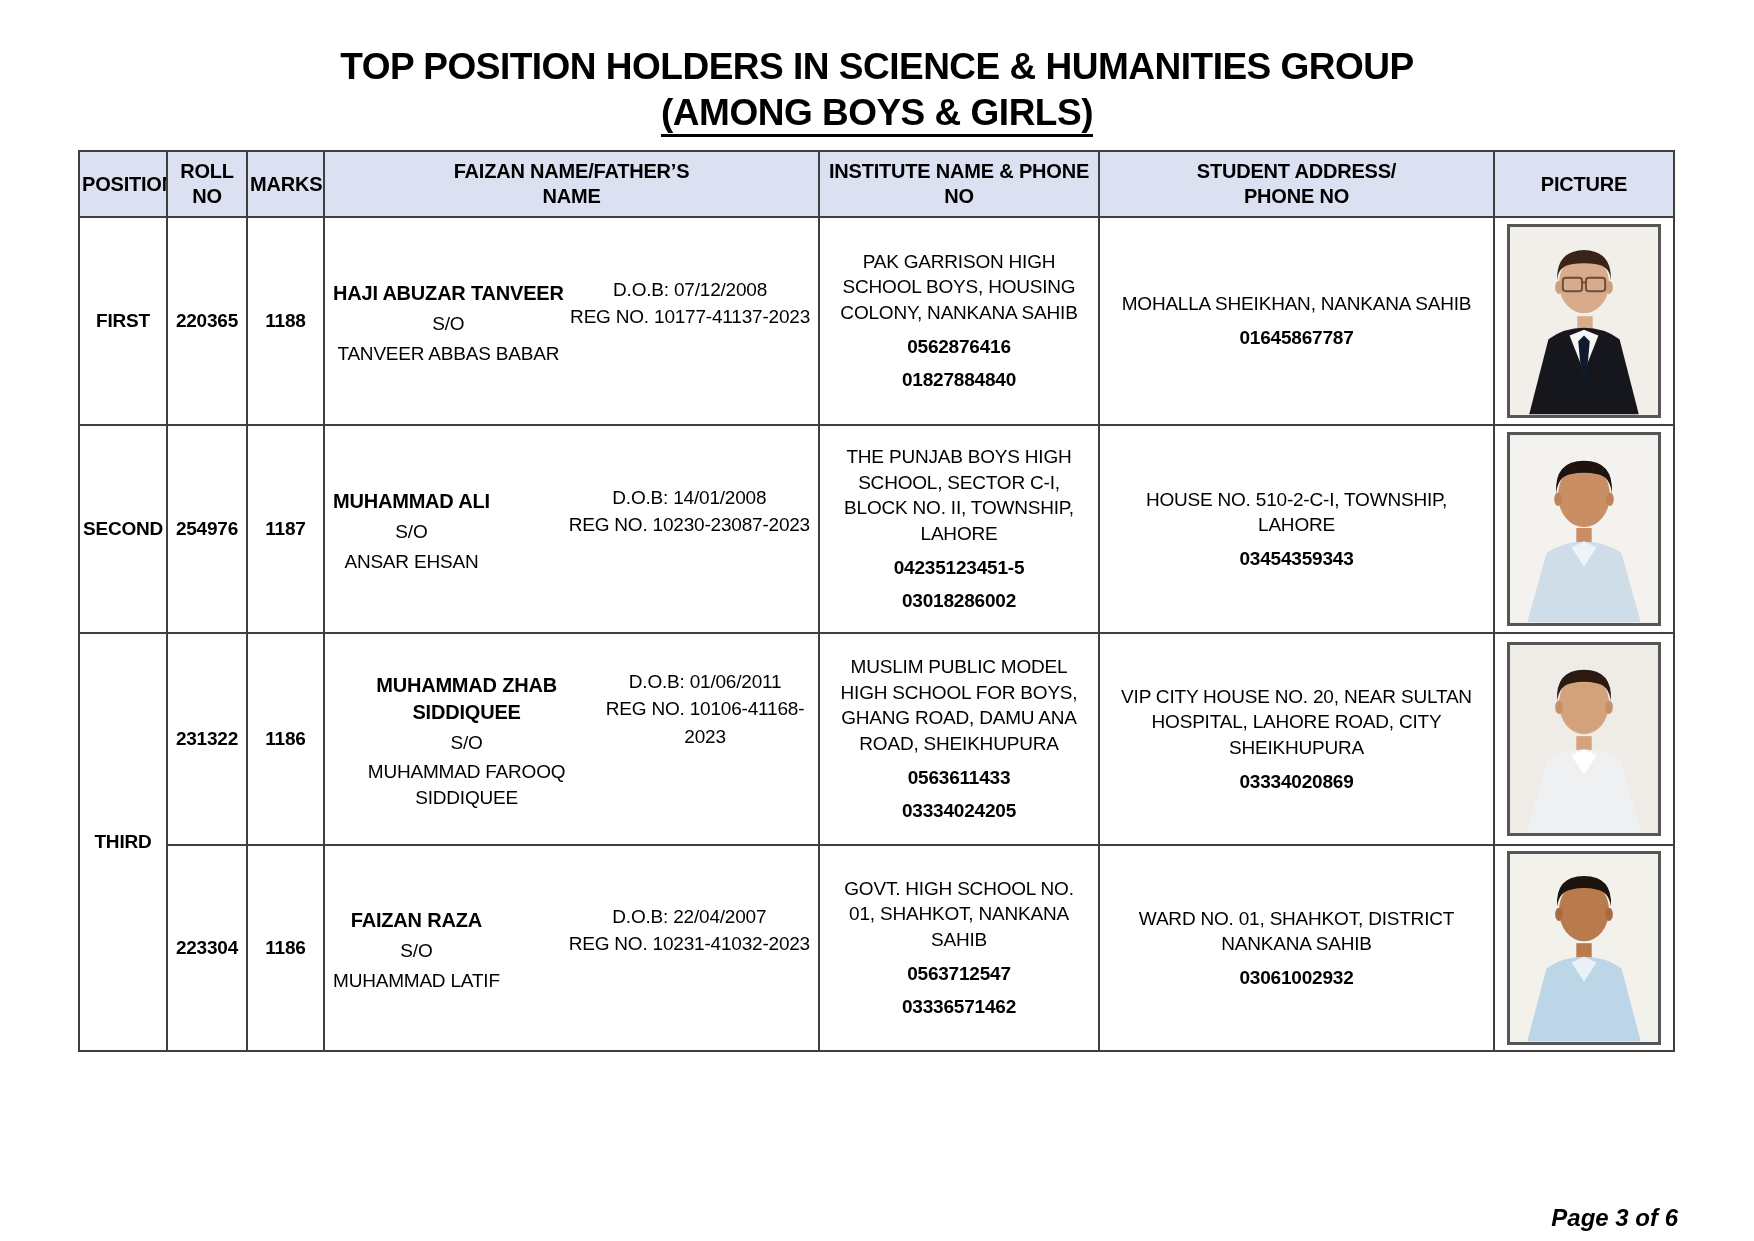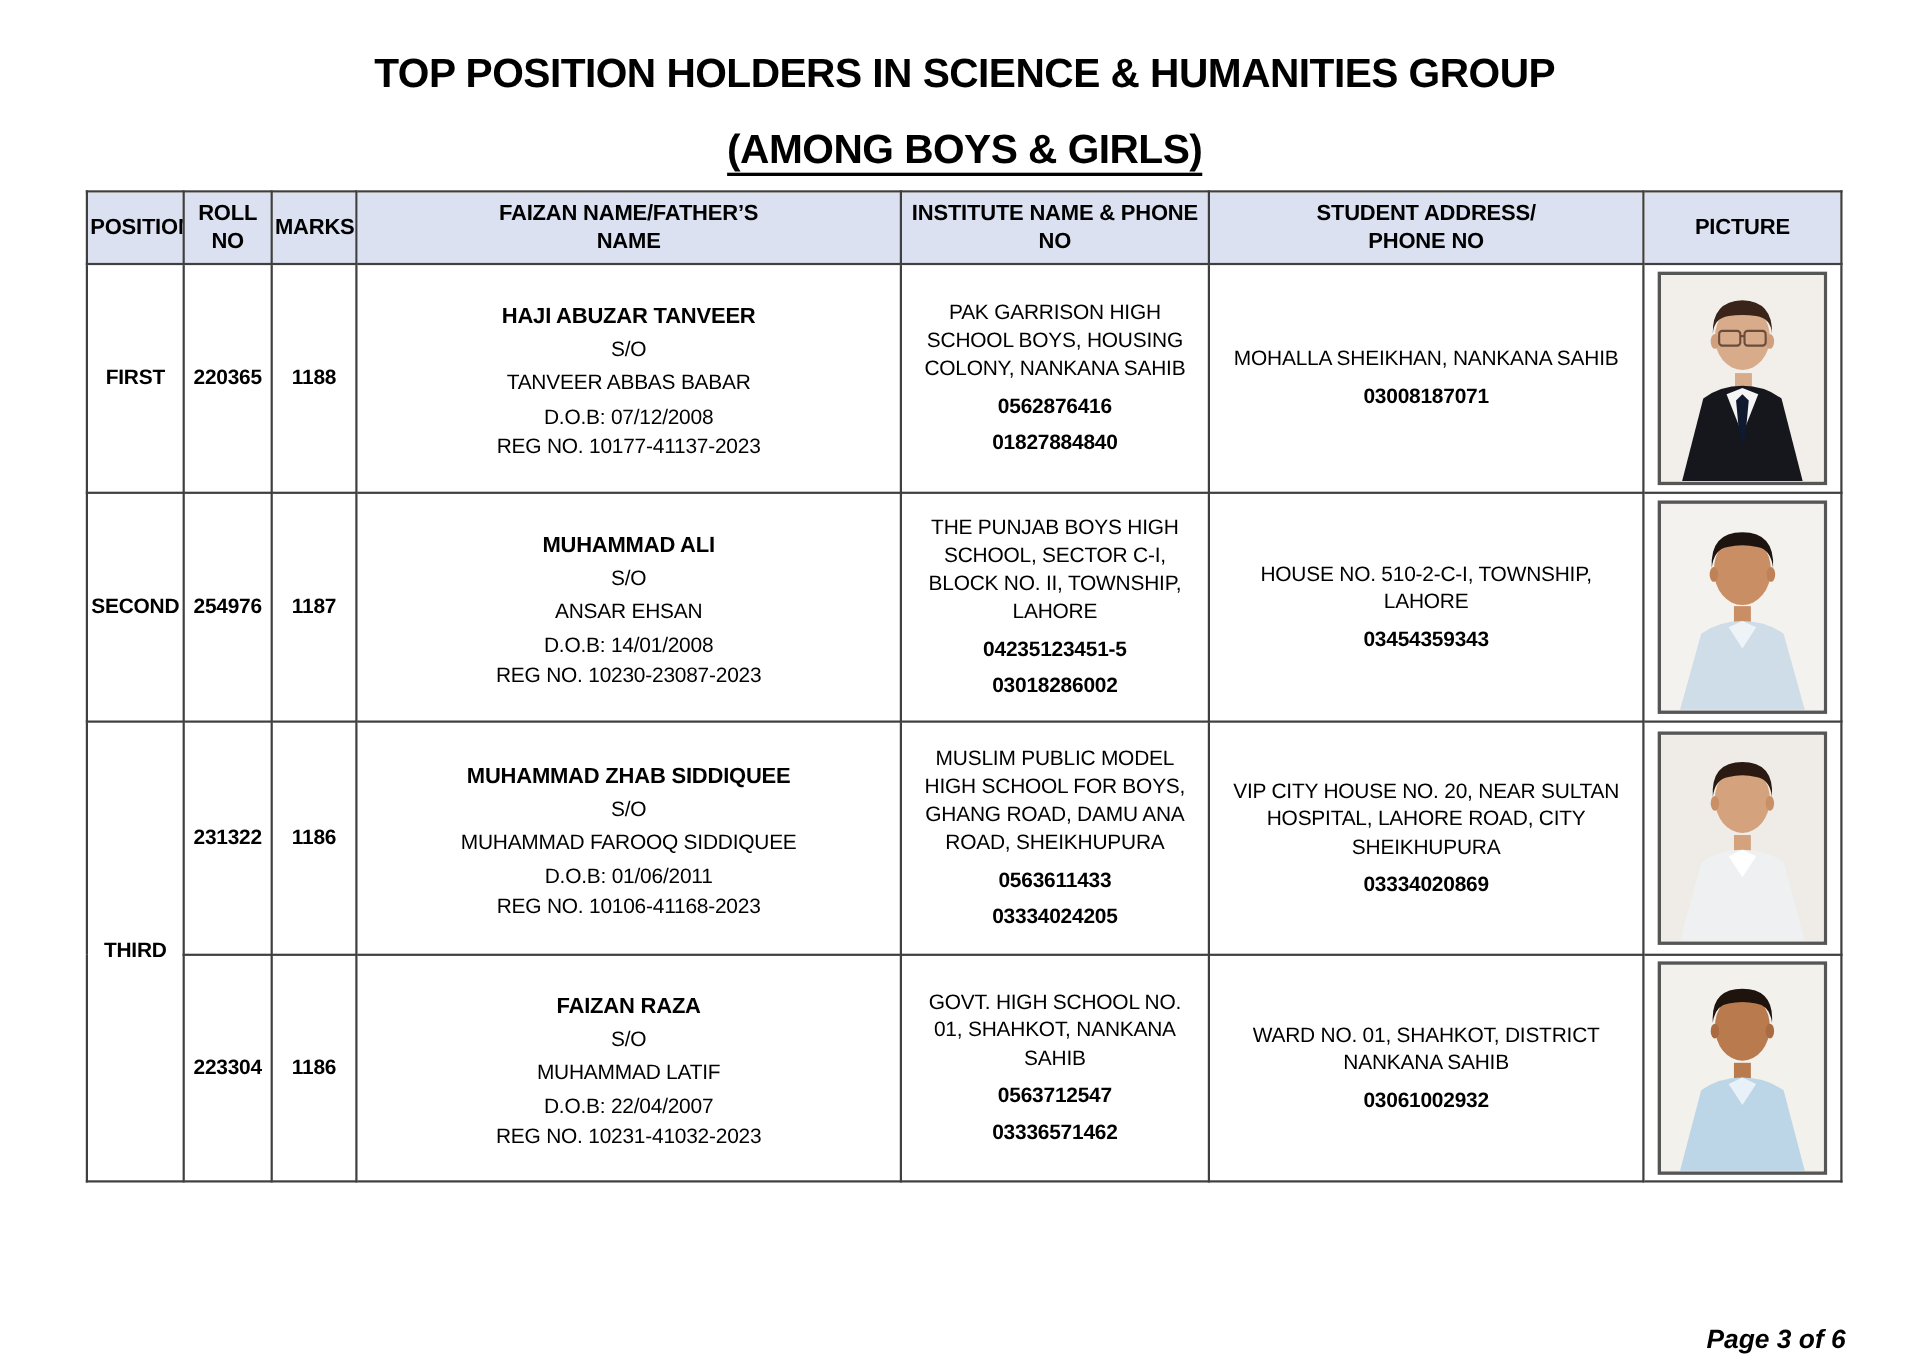--- a/index.html
+++ b/index.html
@@ -12,21 +12,21 @@
     position: relative;
   }
   .titles { text-align: center; padding-top: 46px; letter-spacing: -0.5px; }
   .title-main {
     font-size: 37px; font-weight: bold;
     text-decoration-thickness: 3px;
     text-underline-offset: 9px;
   }
   .title-sub {
     font-size: 37px; font-weight: bold;
-    margin-top: 27px;
+    margin-top: 4px;
     text-decoration: underline;
     text-decoration-thickness: 3px;
     text-underline-offset: 9px;
   }
   .section-title { font-size: 35px; font-weight: bold; margin-top: 28px; }
 
   table.results {
     border-collapse: collapse;
     table-layout: fixed;
     margin: 16px 0 0 78px;
@@ -48,21 +48,21 @@
     line-height: 1.25;
     height: 66px;
     padding: 4px 2px;
   }
 
   td.simple-cell { font-weight: bold; font-size: 20px; }
 
   td.name-cell { padding: 0; }
   .name-flex {
     height: 100%;
-    display: flex; flex-direction: column;
+    display: flex; flex-direction: row;
     justify-content: space-between;
     padding: 20px 8px 16px 8px;
   }
   .name-top > div { margin: 4px 0; line-height: 1.35; }
   .student-name { font-weight: bold; font-size: 20px; }
   .name-bottom > div { line-height: 1.45; }
 
   td.inst-cell, td.addr-cell { padding: 6px 10px; }
   .inst-text, .addr-text { line-height: 1.35; }
   .phone-line { font-weight: bold; margin-top: 9px; line-height: 1.3; }
@@ -137,21 +137,21 @@
           </div>
         </div>
       </td>
       <td class="inst-cell">
         <div class="inst-text">PAK GARRISON HIGH SCHOOL BOYS, HOUSING COLONY, NANKANA SAHIB</div>
         <div class="phone-line">0562876416</div>
         <div class="phone-line">01827884840</div>
       </td>
       <td class="addr-cell">
         <div class="addr-text">MOHALLA SHEIKHAN, NANKANA SAHIB</div>
-        <div class="phone-line">03008187071</div>
+        <div class="phone-line">01645867787</div>
       </td>
       <td class="pic-cell">
         <div class="photo-frame">
           <svg viewBox="0 0 154 194">
             <rect width="154" height="194" fill="#f2efeb"></rect>
             <rect x="70" y="92" width="16" height="22" fill="#d8ab8a"></rect>
             <ellipse cx="77" cy="58" rx="26" ry="31" fill="#d8ab8a"></ellipse>
             <path d="M49 55 Q48 24 77 23 Q106 24 105 55 Q104 40 90 38 Q77 36 64 38 Q50 40 49 55 Z" fill="#3a241a"></path>
             <ellipse cx="51" cy="62" rx="4" ry="7" fill="#cf9f7e"></ellipse>
             <ellipse cx="103" cy="62" rx="4" ry="7" fill="#cf9f7e"></ellipse>

